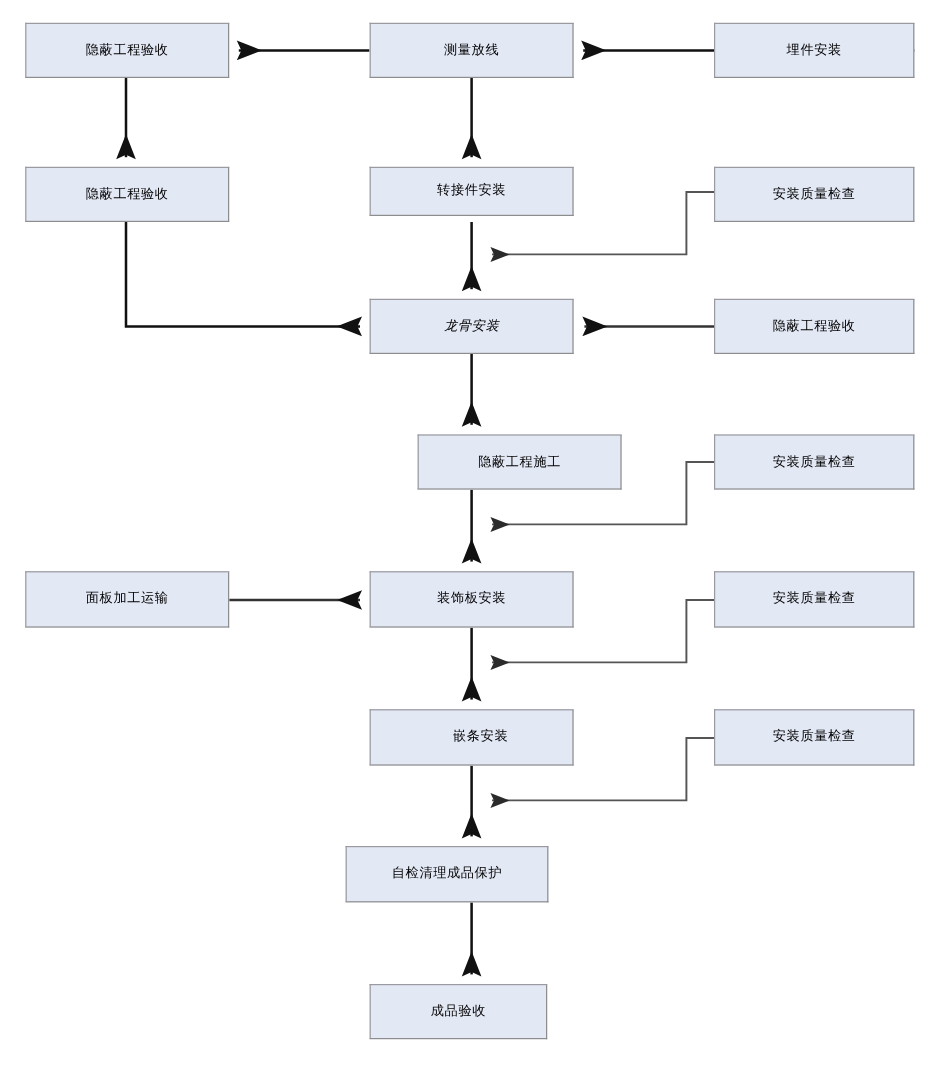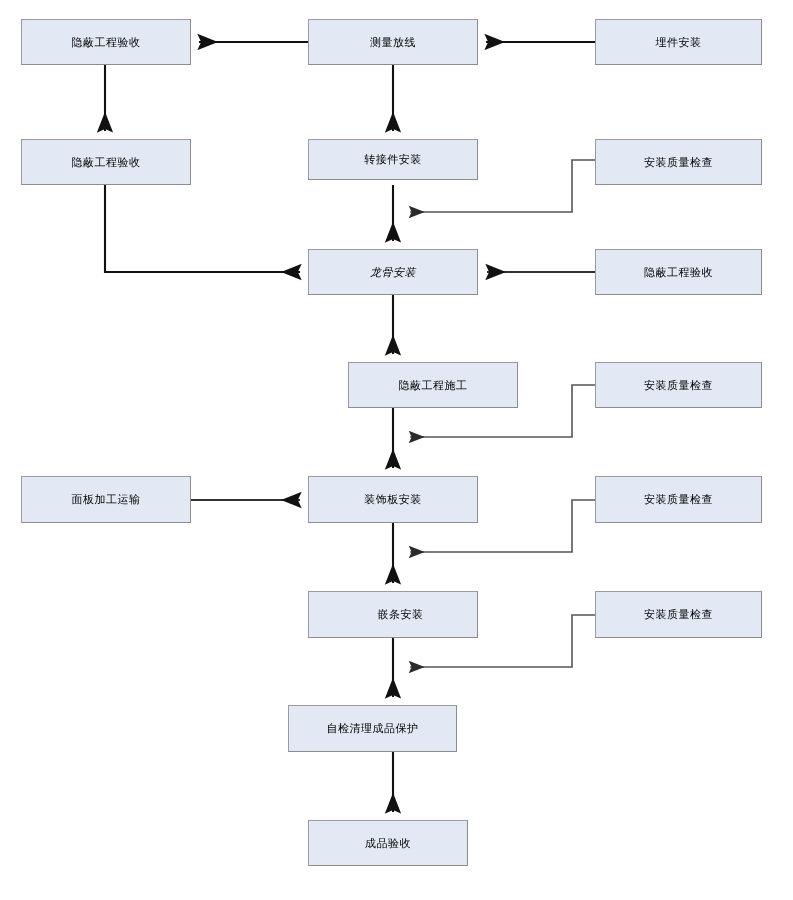--- a/index.html
+++ b/index.html
@@ -186,17 +186,17 @@
   </div>
 
   <div class="node" style="left:595px; top:591px; width:167px; height:47px;">
     <span class="node-label">安装质量检查</span>
   </div>
 
   <div class="node" style="left:288px; top:705px; width:169px; height:47px;text-align:center;">
     <span class="node-label">自检清理成品保护</span>
   </div>
 
-  <div class="node" style="left:308px; top:820px; width:160px; height:46px;">
+  <div class="node" style="left:308px; top:820px; width:148px; height:46px;">
     <span class="node-label">成品验收</span>
   </div>
 
 </div>
 
 </body></html>

